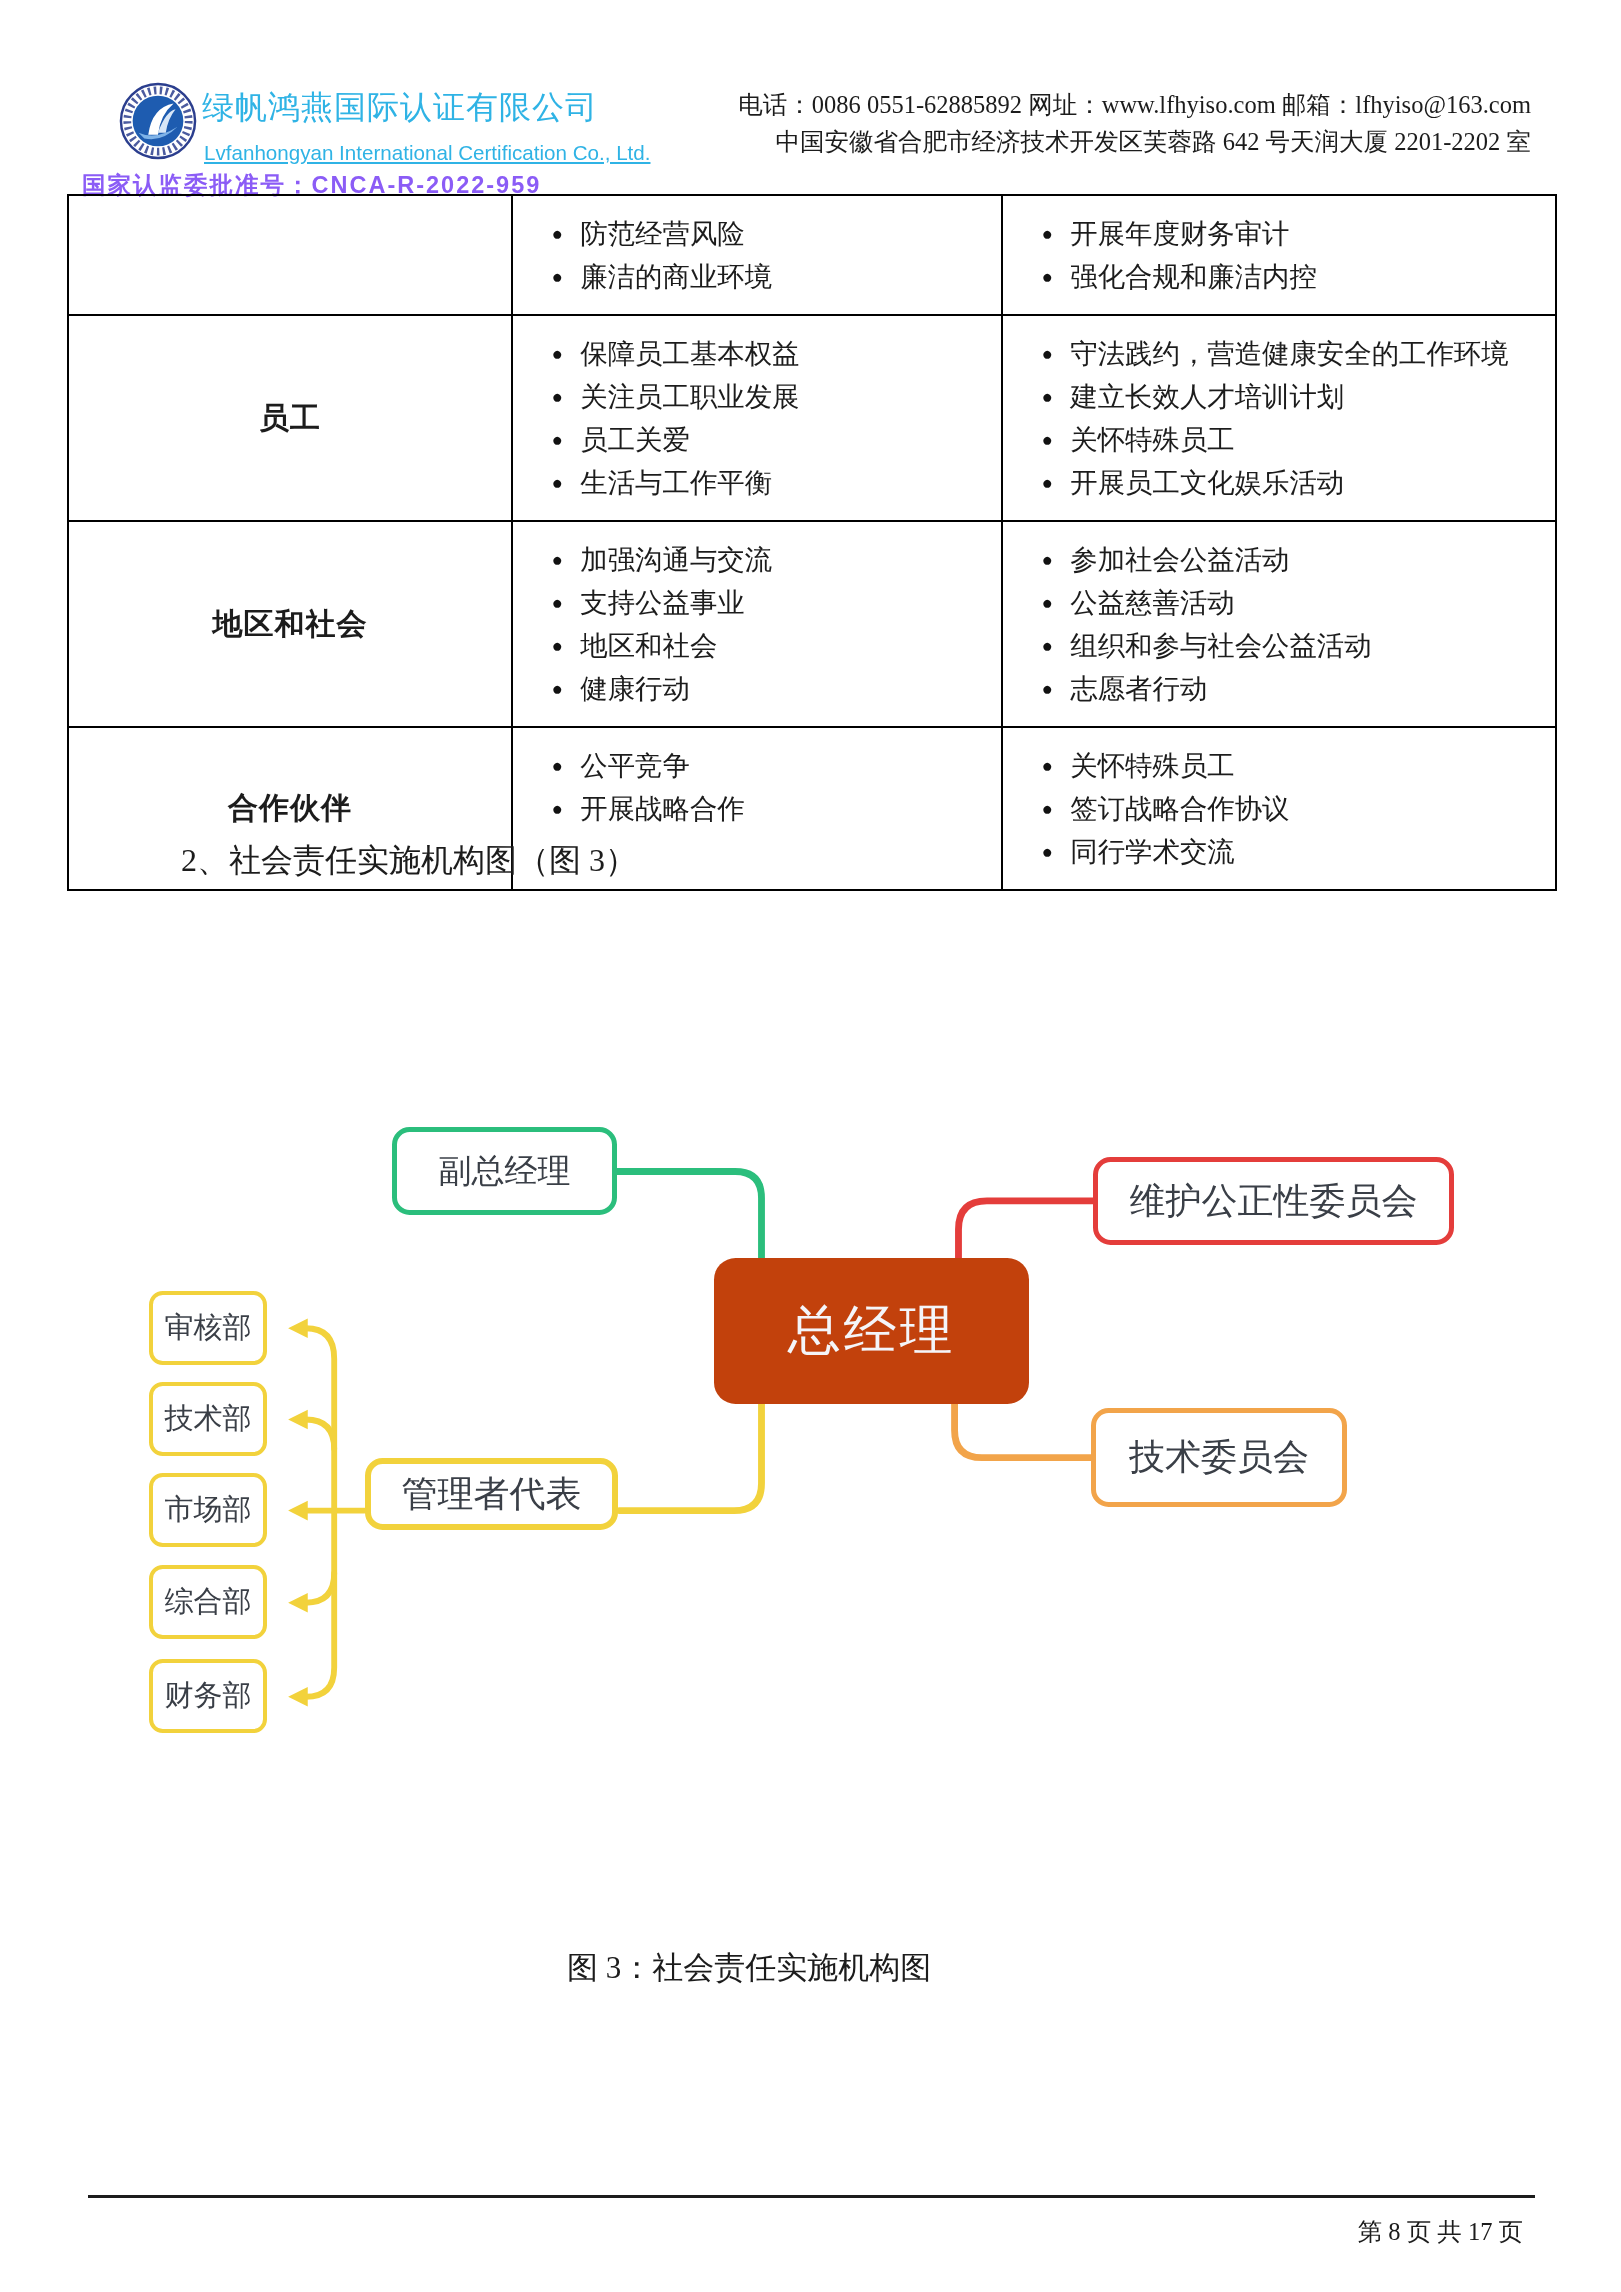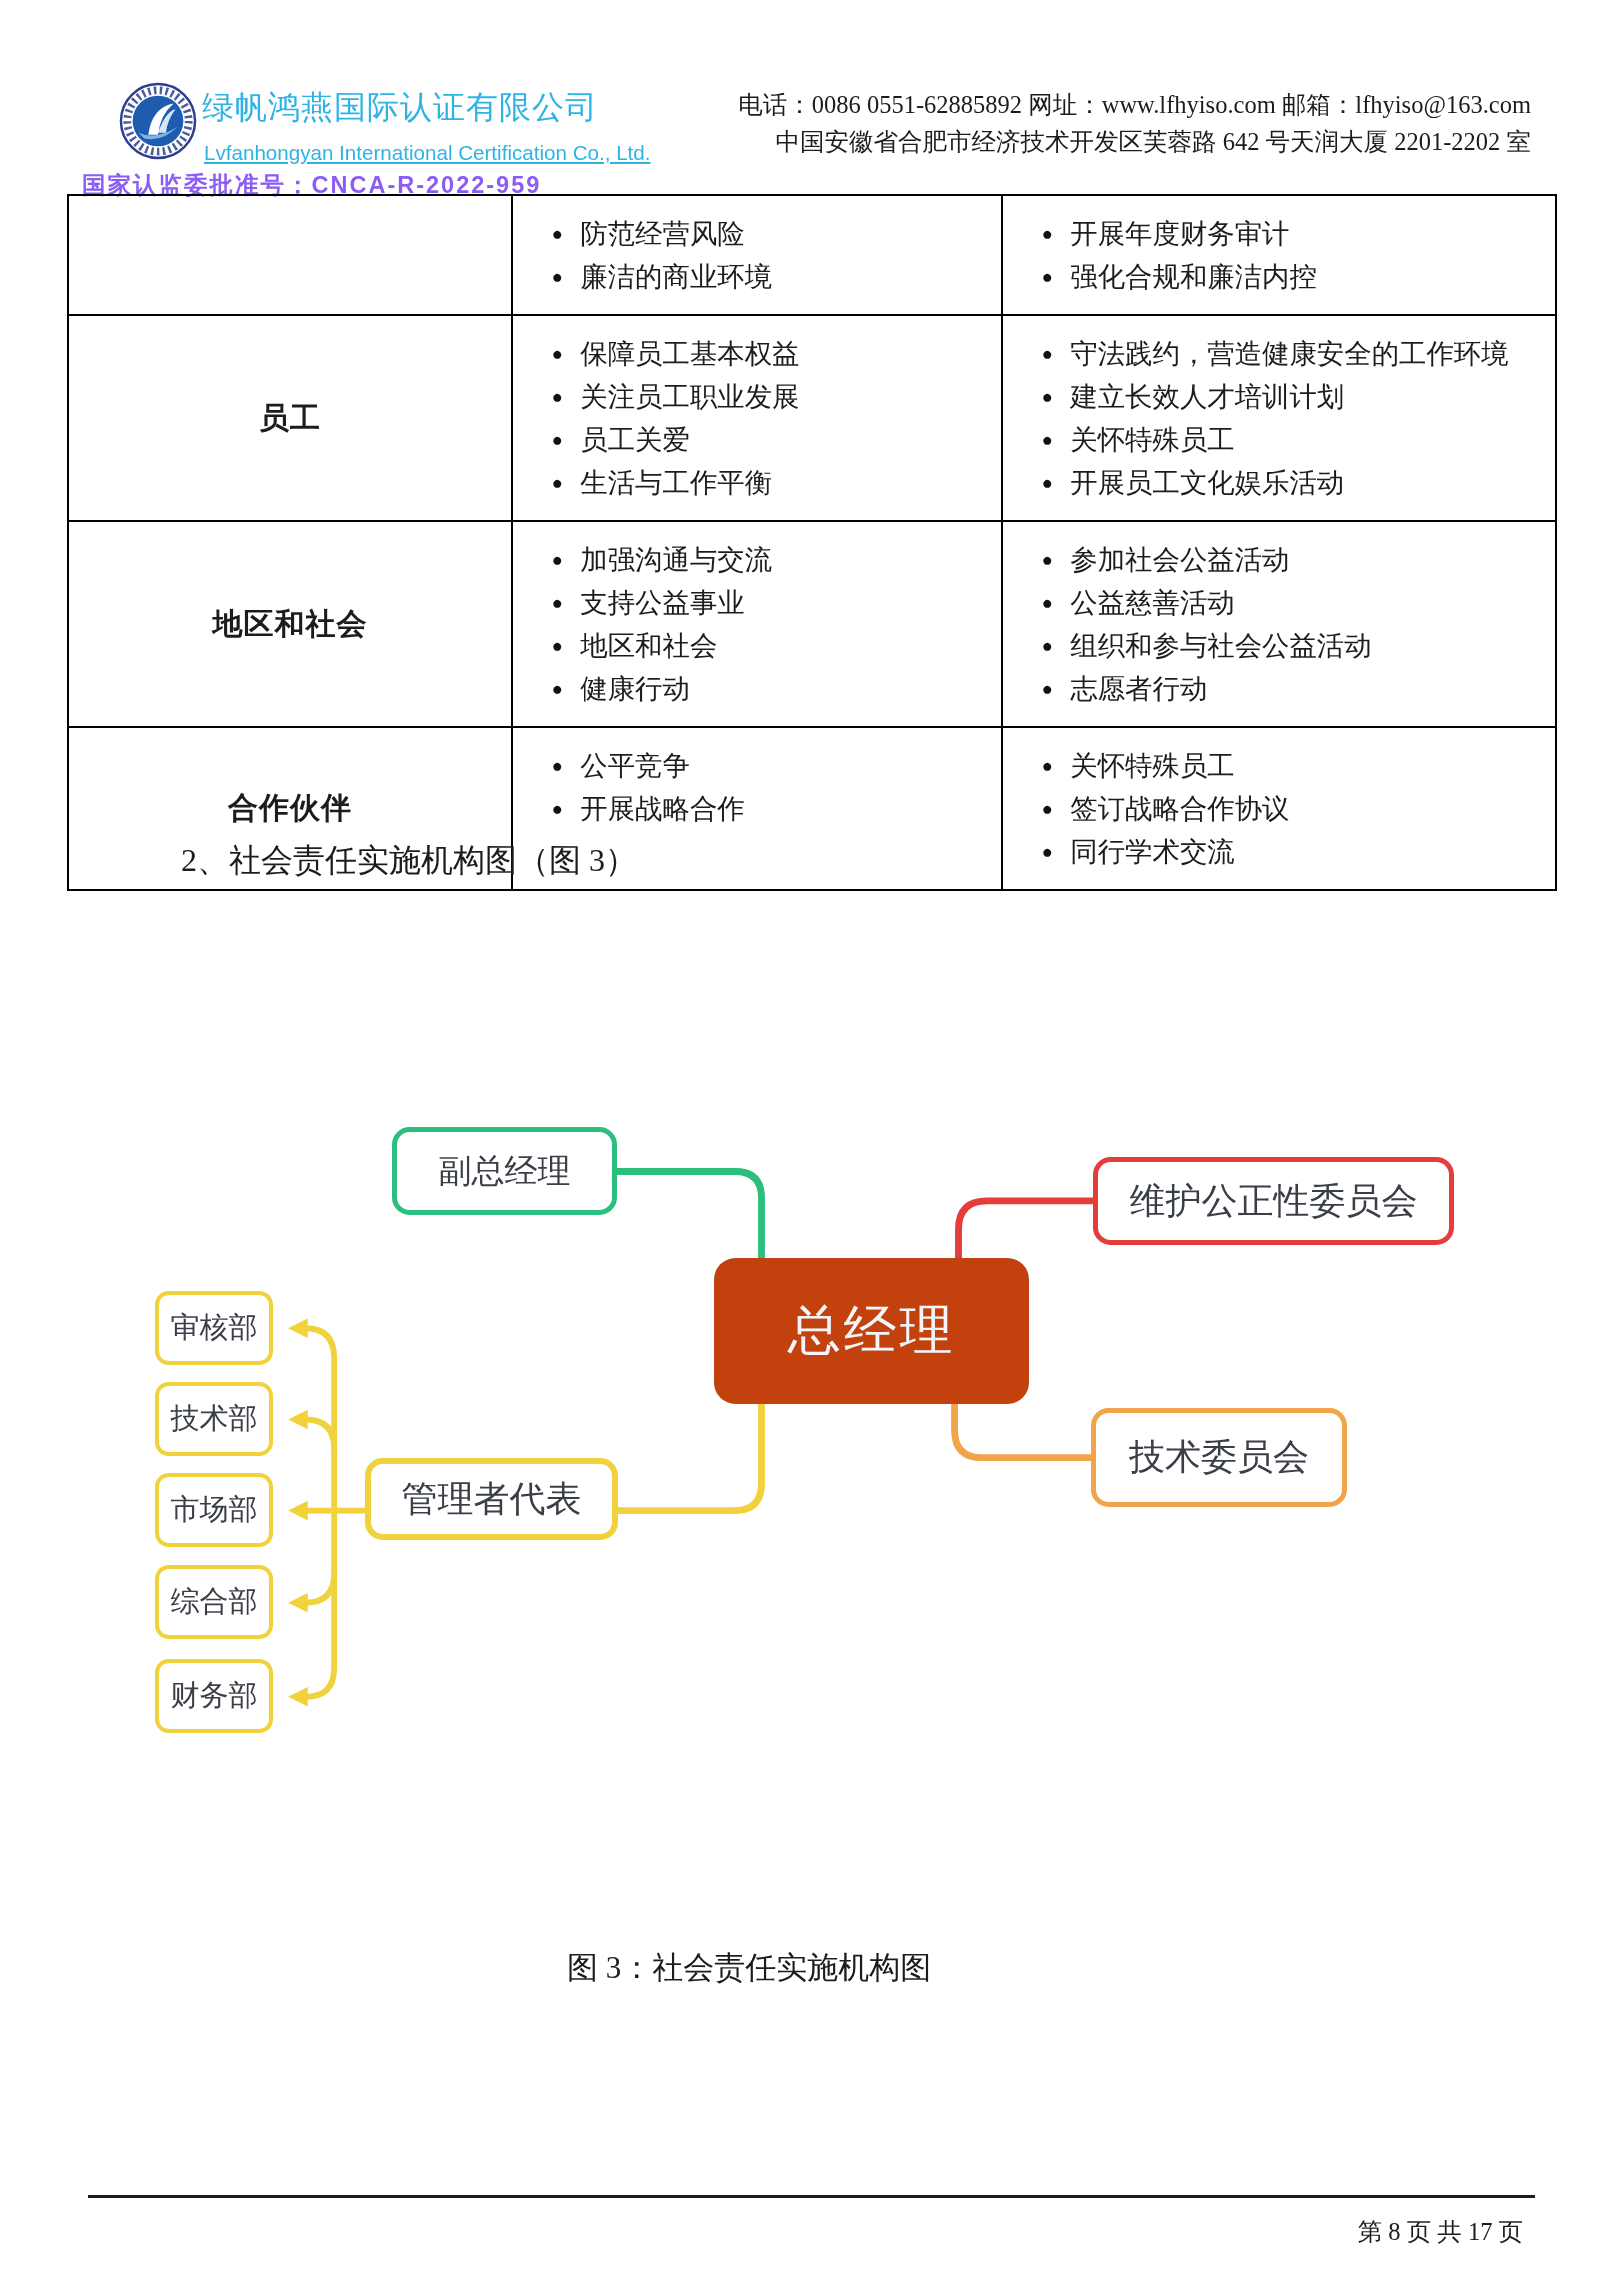--- a/index.html
+++ b/index.html
@@ -68,24 +68,24 @@
   }
   .node-deputy    { left: 392px; top: 1127px; width: 225px; height: 88px;
                     border: 5.9px solid #2bbe7c; border-radius: 17.6px; font-size: 33px; }
   .node-center    { left: 714px; top: 1258px; width: 315px; height: 146px;
                     background: #c2410c; border-radius: 21.6px;
                     color: #f4f5f9; font-size: 53px; letter-spacing: 2.9px; }
   .node-impartial { left: 1093px; top: 1157px; width: 361px; height: 88px;
                     border: 5.9px solid #e43d3b; border-radius: 17.6px; font-size: 36px; }
   .node-tech      { left: 1091px; top: 1408px; width: 256px; height: 99px;
                     border: 5.9px solid #f2a44a; border-radius: 17.6px; font-size: 36px; }
-  .node-mgmt      { left: 365px; top: 1458px; width: 253px; height: 82px;
+  .node-mgmt      { left: 365px; top: 1458px; width: 253px; height: 72px;
                     border: 6.9px solid #f2d23c; border-radius: 17.6px; font-size: 36px; }
   .dept {
-    position: absolute; left: 155px; width: 118px; height: 74px;
+    position: absolute; left: 149px; width: 118px; height: 74px;
     border: 4.9px solid #f2d23c; border-radius: 13.7px;
     display: flex; align-items: center; justify-content: center;
     font-family: "Liberation Sans", sans-serif; font-size: 29px; color: #3a3f47;
     background: #fff; white-space: nowrap;
   }
   .dept-0 { top: 1291px; } .dept-1 { top: 1382px; } .dept-2 { top: 1473px; }
   .dept-3 { top: 1565px; } .dept-4 { top: 1659px; }
 </style>
 </head>
 <body>

